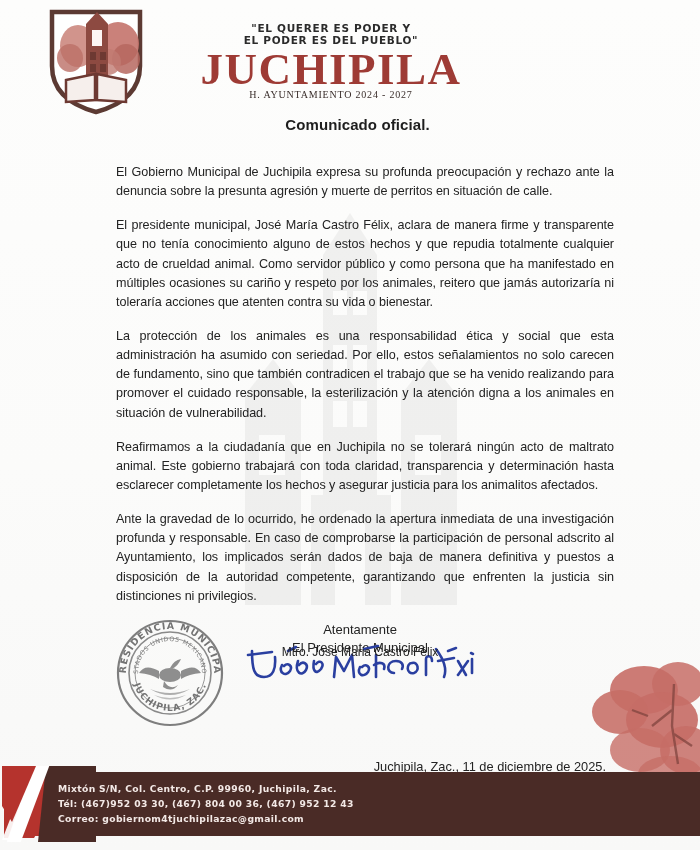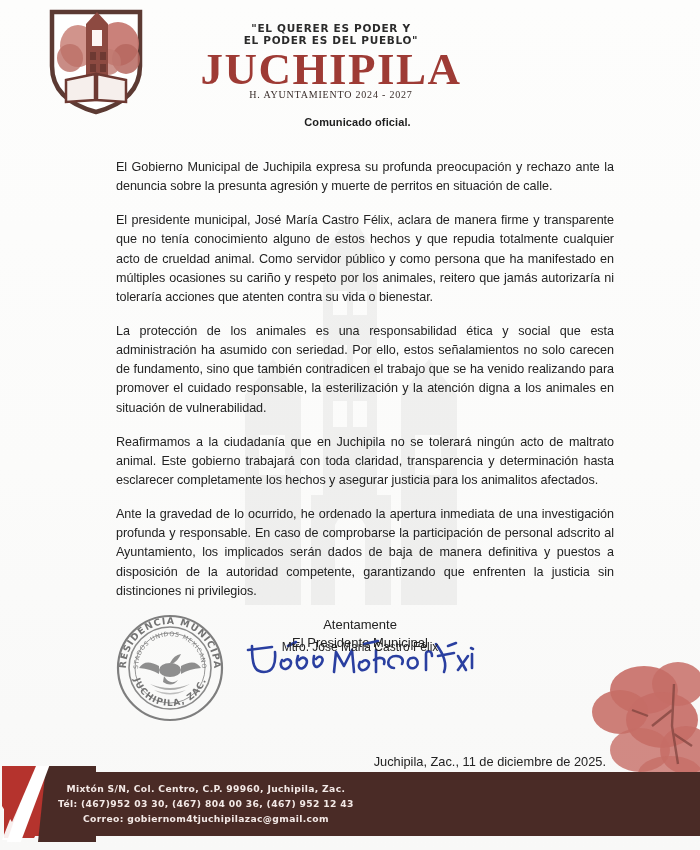--- a/index.html
+++ b/index.html
@@ -82,21 +82,21 @@
     color: #3a2e2b;
     letter-spacing: 0.8px;
     margin-top: -2px;
   }
 
   
   .doc-title {
     position: relative;
     z-index: 2;
     text-align: center;
-    font-size: 11px;
+    font-size: 15px;
     font-weight: bold;
     color: #1e1e1e;
     margin-top: 4px;
     letter-spacing: 0.1px;
     margin-left: 15px;
   }
 
   
   .body-copy {
     position: relative;
@@ -209,21 +209,20 @@
     position: absolute;
     left: 58px;
     top: 20px;
     z-index: 6;
     color: #f3e9e6;
     font-family: "DejaVu Sans", sans-serif;
     font-size: 9.2px;
     font-weight: bold;
     line-height: 1.62;
     letter-spacing: 0.35px;
-    text-align: center;
   }
   .footer-text div { white-space: nowrap; }
 </style>
 </head>
 <body>
 
 <div class="page">
 
   <svg class="watermark" viewBox="0 0 270 430" aria-hidden="true">
     <g fill="#7d7d7d">

